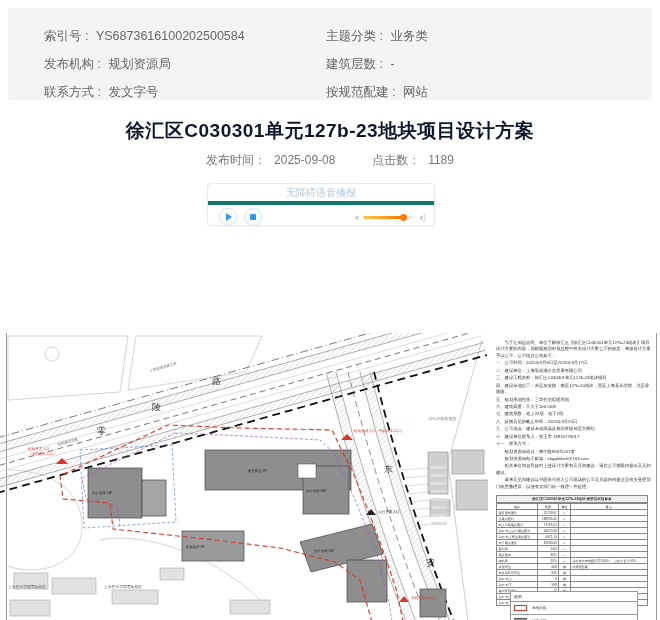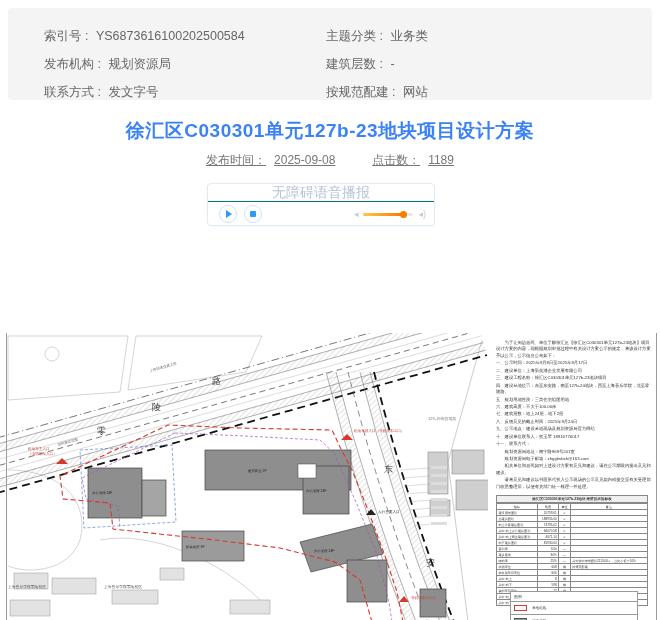--- a/index.html
+++ b/index.html
@@ -7,28 +7,28 @@
         font-family:"Liberation Sans","DejaVu Sans",sans-serif;color:#333;}
   
   .meta-card{position:absolute;left:8px;top:8px;width:644px;height:92px;background:#f4f4f4;border-radius:4px;}
   .meta-col{position:absolute;top:14px;display:flex;flex-direction:column;}
   .meta-col.left{left:36px;}
   .meta-col.right{left:318px;}
   .meta-row{height:28px;line-height:28px;font-size:12.5px;color:#666;white-space:nowrap;}
   .meta-row .lbl{margin-right:4px;}
   
   .art-title{position:absolute;left:0;top:118px;width:660px;text-align:center;
-             font-size:19px;font-weight:bold;color:#3b82f6;letter-spacing:.5px;}
+             font-size:19px;font-weight:bold;color:#0f172a;letter-spacing:.5px;}
   .art-meta{position:absolute;left:0;top:152px;width:660px;text-align:center;font-size:12px;color:#777;}
-  .art-meta span{margin:0 4px;text-decoration:underline;}
+  .art-meta span{margin:0 4px;}
   
   .player{position:absolute;left:207px;top:183px;width:226px;height:41px;background:#fff;
           border:1px solid #e2ebf4;border-radius:4px;box-shadow:0 1px 2px rgba(120,150,180,.08);}
-  .player-head{height:17px;line-height:17px;text-align:center;font-size:14px;color:#b4c4d6;
-               border-bottom:1px solid #0f766e;}
+  .player-head{height:17px;line-height:17px;text-align:center;font-size:10px;color:#b4c4d6;
+               border-bottom:4px solid #0f766e;}
   .player-controls{position:relative;height:23px;}
   .pbtn{position:absolute;top:3px;width:16px;height:16px;border-radius:50%;border:1px solid #cfe2f6;
         background:#fff;display:flex;align-items:center;justify-content:center;cursor:pointer;}
   .pbtn.play{left:11px;}
   .pbtn.stop{left:36px;}
   .tri{width:0;height:0;border-left:6px solid #2e9af5;border-top:4px solid transparent;border-bottom:4px solid transparent;margin-left:2px;}
   .sq{width:6px;height:6px;background:#2e9af5;border-radius:1px;}
   .vol{position:absolute;right:8px;top:8px;display:flex;align-items:center;}
   .spk{font-size:9px;color:#c4cbd3;line-height:8px;}
   .vtrack{position:relative;width:50px;height:3px;border-radius:2px;margin:0 5px;

